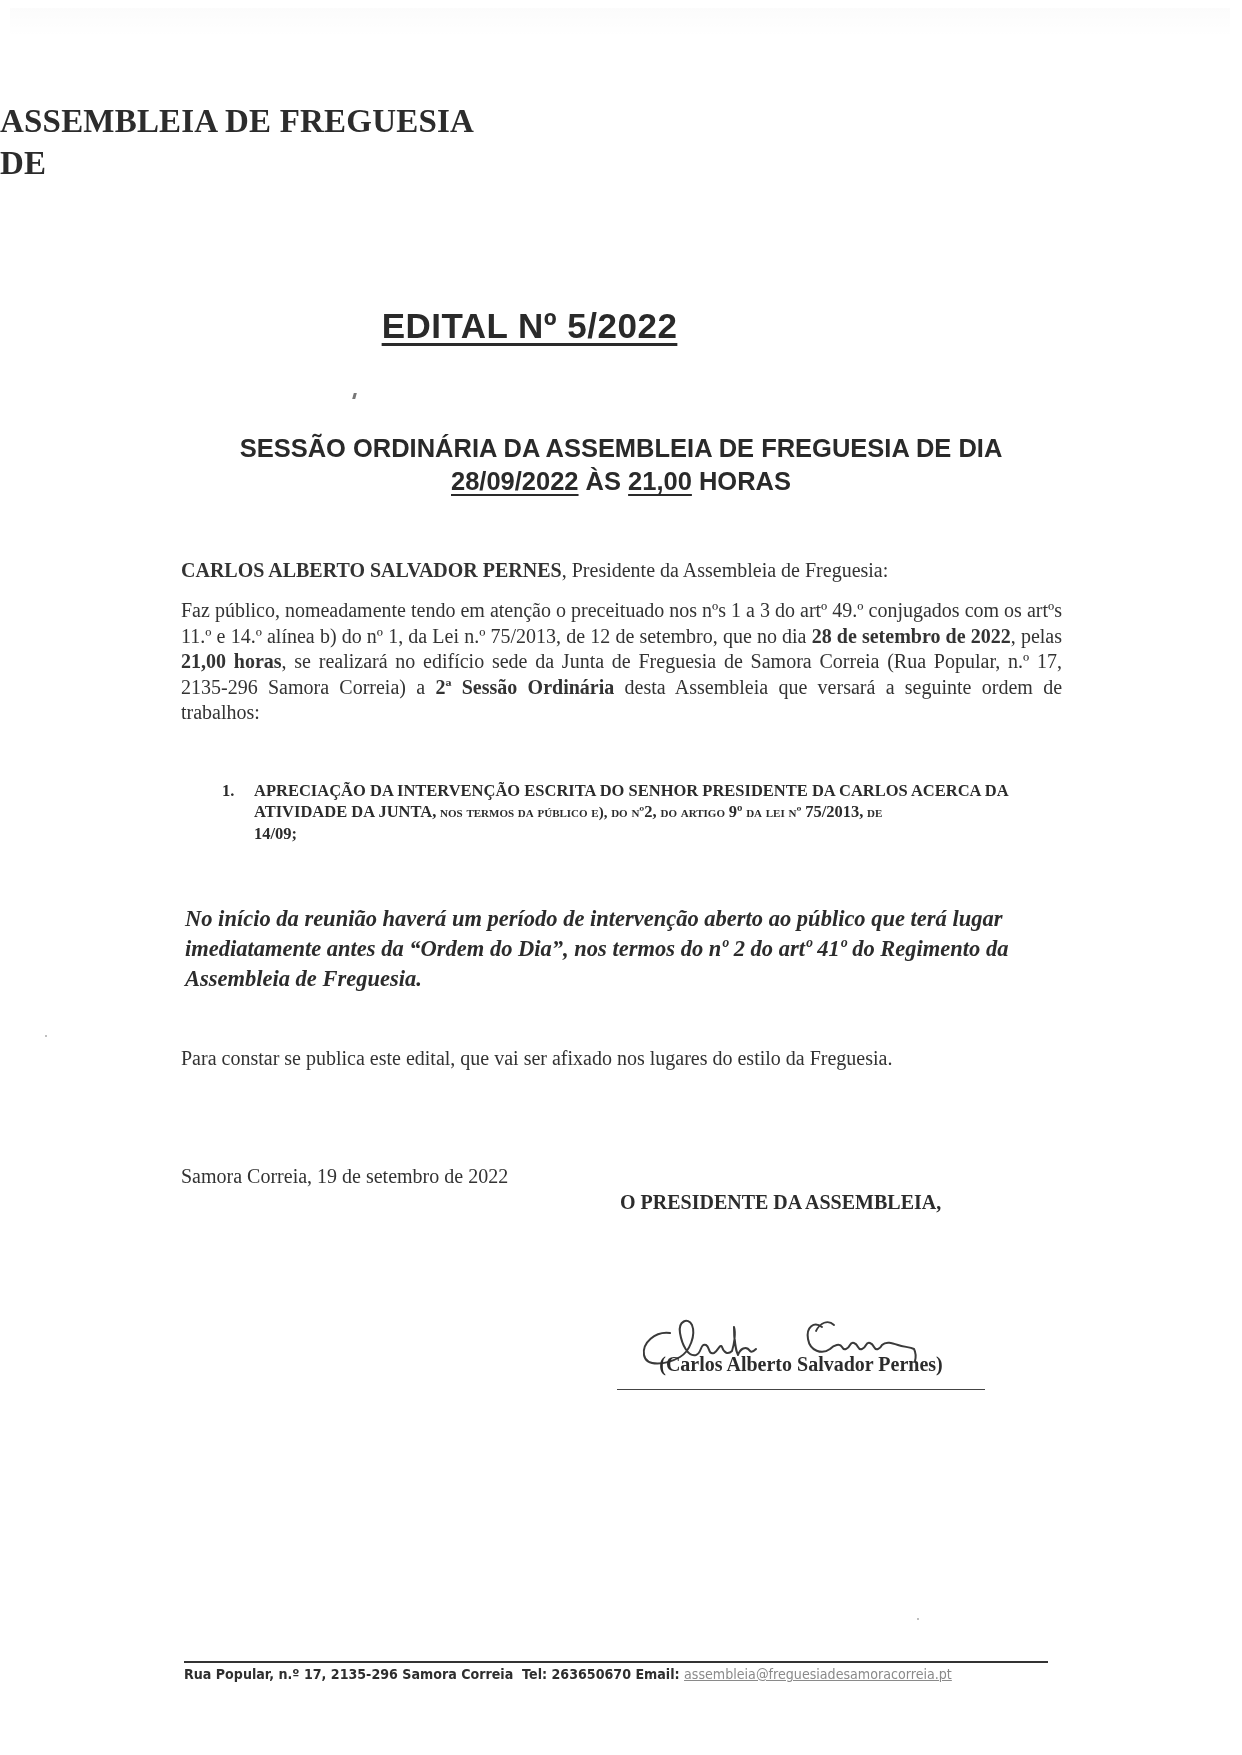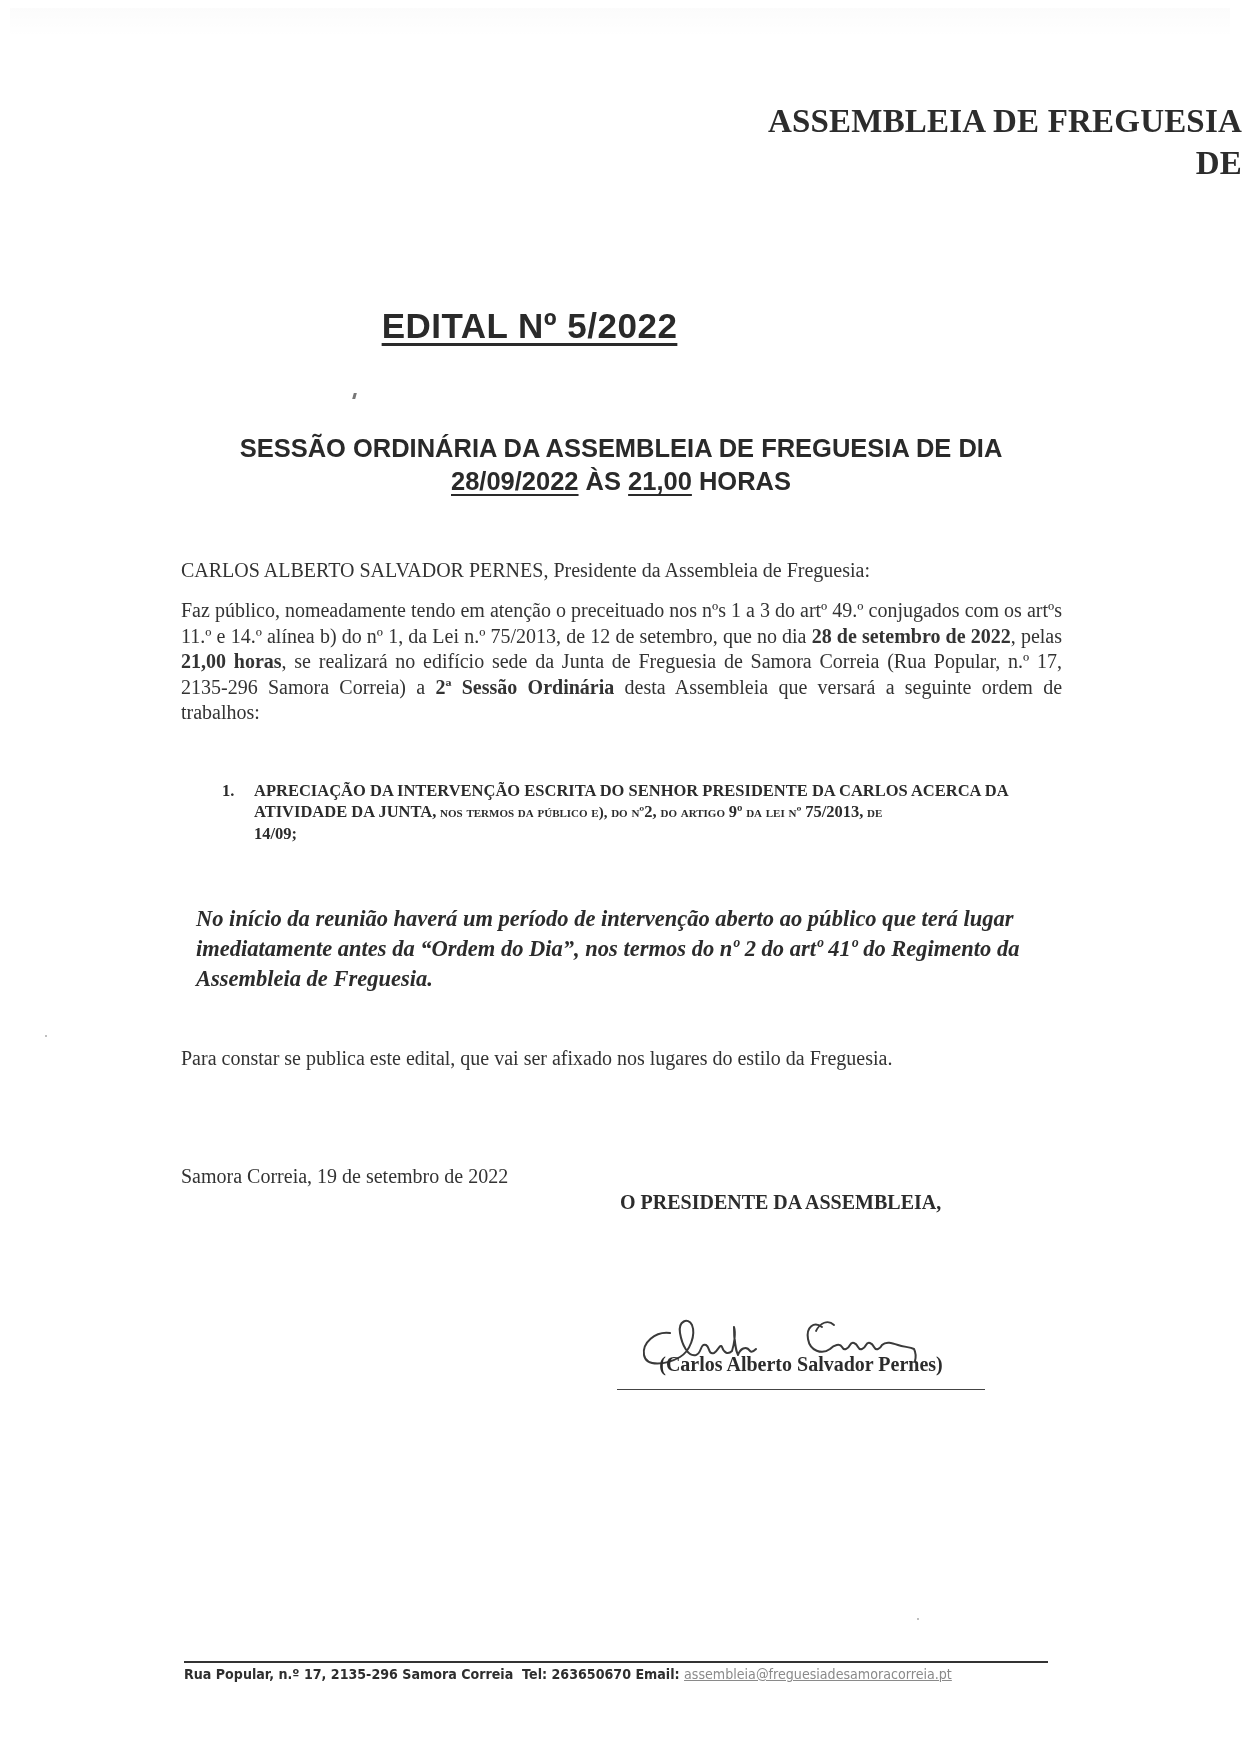--- a/index.html
+++ b/index.html
@@ -13,21 +13,21 @@
       position: relative;
       overflow: hidden;
       color: #2e2e2e;
       font-family: "Liberation Serif", serif;
     }
     .abs { position: absolute; }
 
     .header-title {
       left: 0; width: 1242px;
       top: 100px;
-      text-align: right;
+      text-align: left;
       font-family: "Liberation Serif", serif;
       font-weight: bold;
       font-size: 33px;
       line-height: 42px;
       color: #2c2c2c;
       letter-spacing: 0.2px;
     }
     .header-title div { display: block; }
 
     .edital {
@@ -73,21 +73,21 @@
     .body-block {
       left: 181px; width: 881px;
       font-family: "Liberation Serif", serif;
       font-size: 20px;
       color: #333;
     }
     .intro {
       top: 557px;
       line-height: 26px;
     }
-    .intro b { font-weight: normal; }
+    .intro b { font-weight: bold; }
 
     .main-para {
       top: 598px;
       line-height: 25.5px;
       text-align: justify;
     }
 
     .agenda {
       left: 222px; width: 842px;
       top: 780px;
@@ -102,21 +102,21 @@
     .agenda .num {
       position: absolute;
       left: 0; top: 0;
     }
     .agenda .sc {
       font-variant: small-caps;
       font-size: 15px;
     }
 
     .notice {
-      left: 196px; width: 870px;
+      left: 185px; width: 870px;
       top: 904px;
       font-family: "Liberation Serif", serif;
       font-style: italic;
       font-weight: bold;
       font-size: 22.5px;
       line-height: 30px;
       color: #2c2c2c;
     }
 
     .closing {

